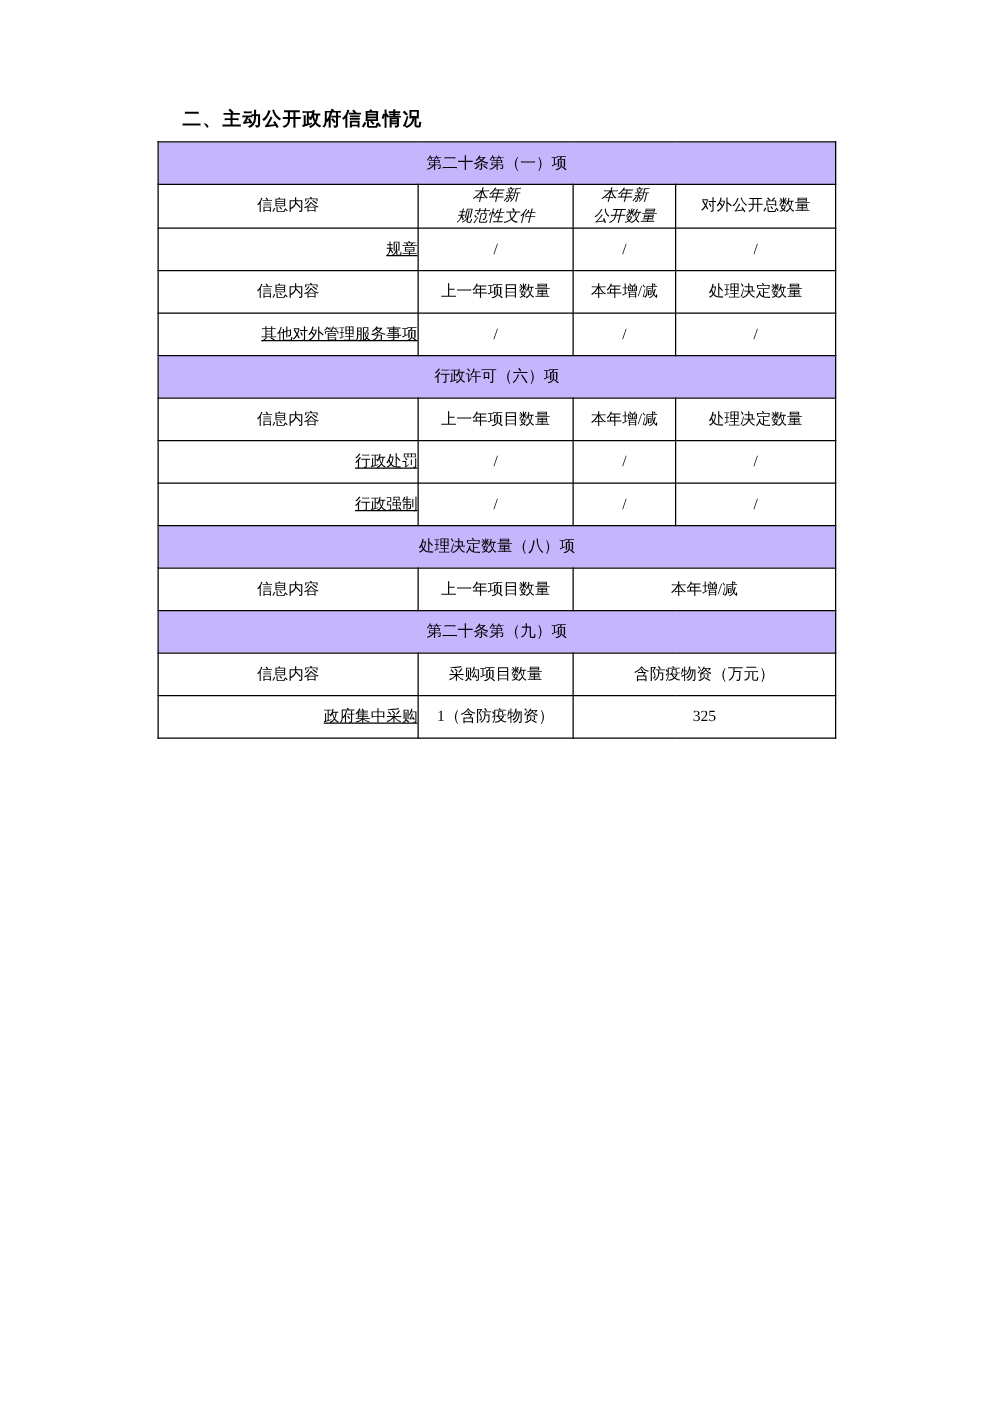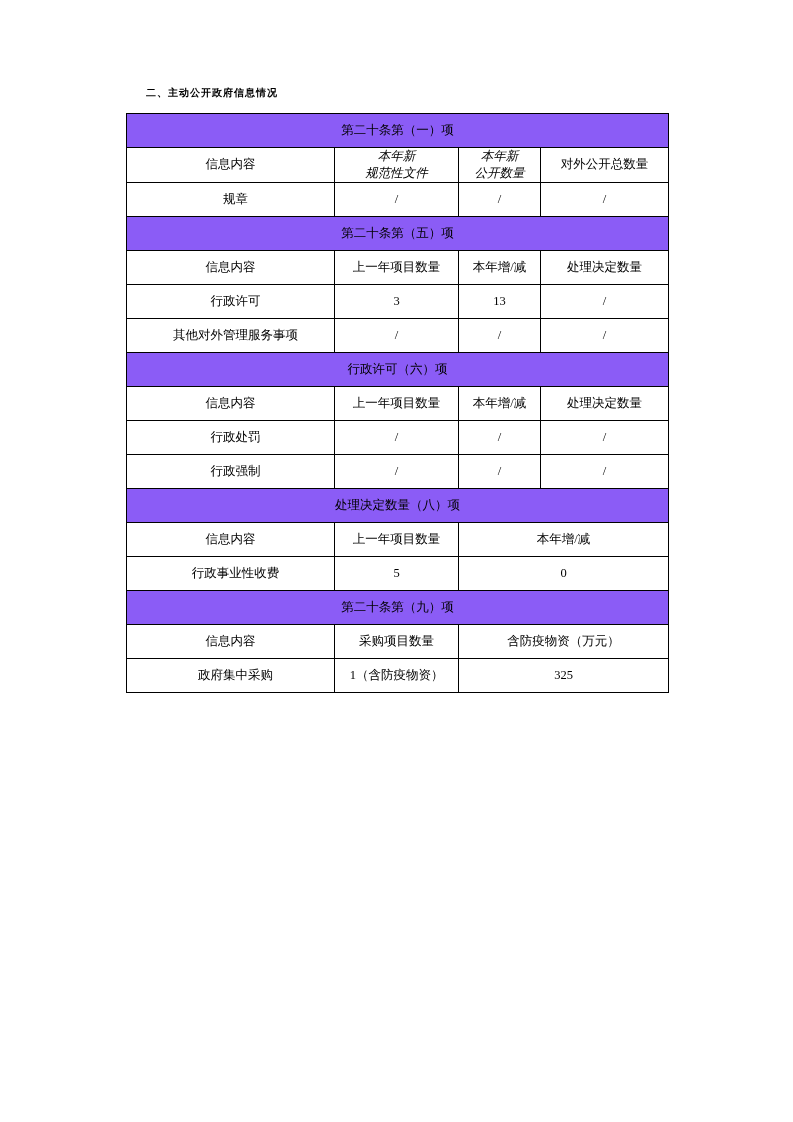--- a/index.html
+++ b/index.html
@@ -20,21 +20,21 @@
     top: 0;
     width: 793px;
     height: 1122px;
     overflow: hidden;
   }
   .doc-heading {
     position: absolute;
     left: 146px;
     top: 86px;
     font-family: "Liberation Sans", "DejaVu Sans", sans-serif;
-    font-size: 10px;
+    font-size: 15px;
     font-weight: bold;
     letter-spacing: 1px;
     color: #000;
     white-space: nowrap;
   }
   .table-wrap {
     position: absolute;
     left: 126px;
     top: 113px;
     width: 542px;
@@ -46,32 +46,33 @@
   }
   table.report td {
     border: 1px solid #000000;
     font-size: 12.5px;
     line-height: 1.35;
     padding: 0;
     vertical-align: middle;
     height: 33px;
   }
   .section-head td {
-    background: #8b5cf6;
+    background: #c4b5fd;
     text-align: center;
     height: 29px;
     font-size: 12.5px;
   }
   .colhead td {
     text-align: center;
     height: 45px;
   }
   .label-cell {
-    text-align: center;
+    text-align: right;
     padding-left: 10px !important;
+    text-decoration: underline;
   }
   .center {
     text-align: center;
   }
   .two-line {
     line-height: 1.45;
     font-style: italic;
   }
   .nowrap {
     white-space: nowrap;
@@ -109,34 +110,25 @@
           </td>
           <td>对外公开总数量</td>
         </tr>
         <tr>
           <td class="label-cell">规章</td>
           <td class="center">/</td>
           <td class="center">/</td>
           <td class="center">/</td>
         </tr>
 
-        <tr class="section-head">
-          <td colspan="4">第二十条第（五）项</td>
-        </tr>
         <tr>
           <td class="center">信息内容</td>
           <td class="center nowrap">上一年项目数量</td>
           <td class="center nowrap">本年增/减</td>
           <td class="center nowrap">处理决定数量</td>
-        </tr>
-        <tr>
-          <td class="label-cell">行政许可</td>
-          <td class="center">3</td>
-          <td class="center">13</td>
-          <td class="center">/</td>
         </tr>
         <tr>
           <td class="label-cell">其他对外管理服务事项</td>
           <td class="center">/</td>
           <td class="center">/</td>
           <td class="center">/</td>
         </tr>
 
         <tr class="section-head">
           <td colspan="4">行政许可（六）项</td>
@@ -161,25 +153,20 @@
         </tr>
 
         <tr class="section-head">
           <td colspan="4">处理决定数量（八）项</td>
         </tr>
         <tr>
           <td class="center">信息内容</td>
           <td class="center nowrap">上一年项目数量</td>
           <td class="center nowrap" colspan="2">本年增/减</td>
         </tr>
-        <tr>
-          <td class="label-cell">行政事业性收费</td>
-          <td class="center">5</td>
-          <td class="center" colspan="2">0</td>
-        </tr>
 
         <tr class="section-head">
           <td colspan="4">第二十条第（九）项</td>
         </tr>
         <tr>
           <td class="center">信息内容</td>
           <td class="center nowrap">采购项目数量</td>
           <td class="center nowrap" colspan="2">含防疫物资（万元）</td>
         </tr>
         <tr>

